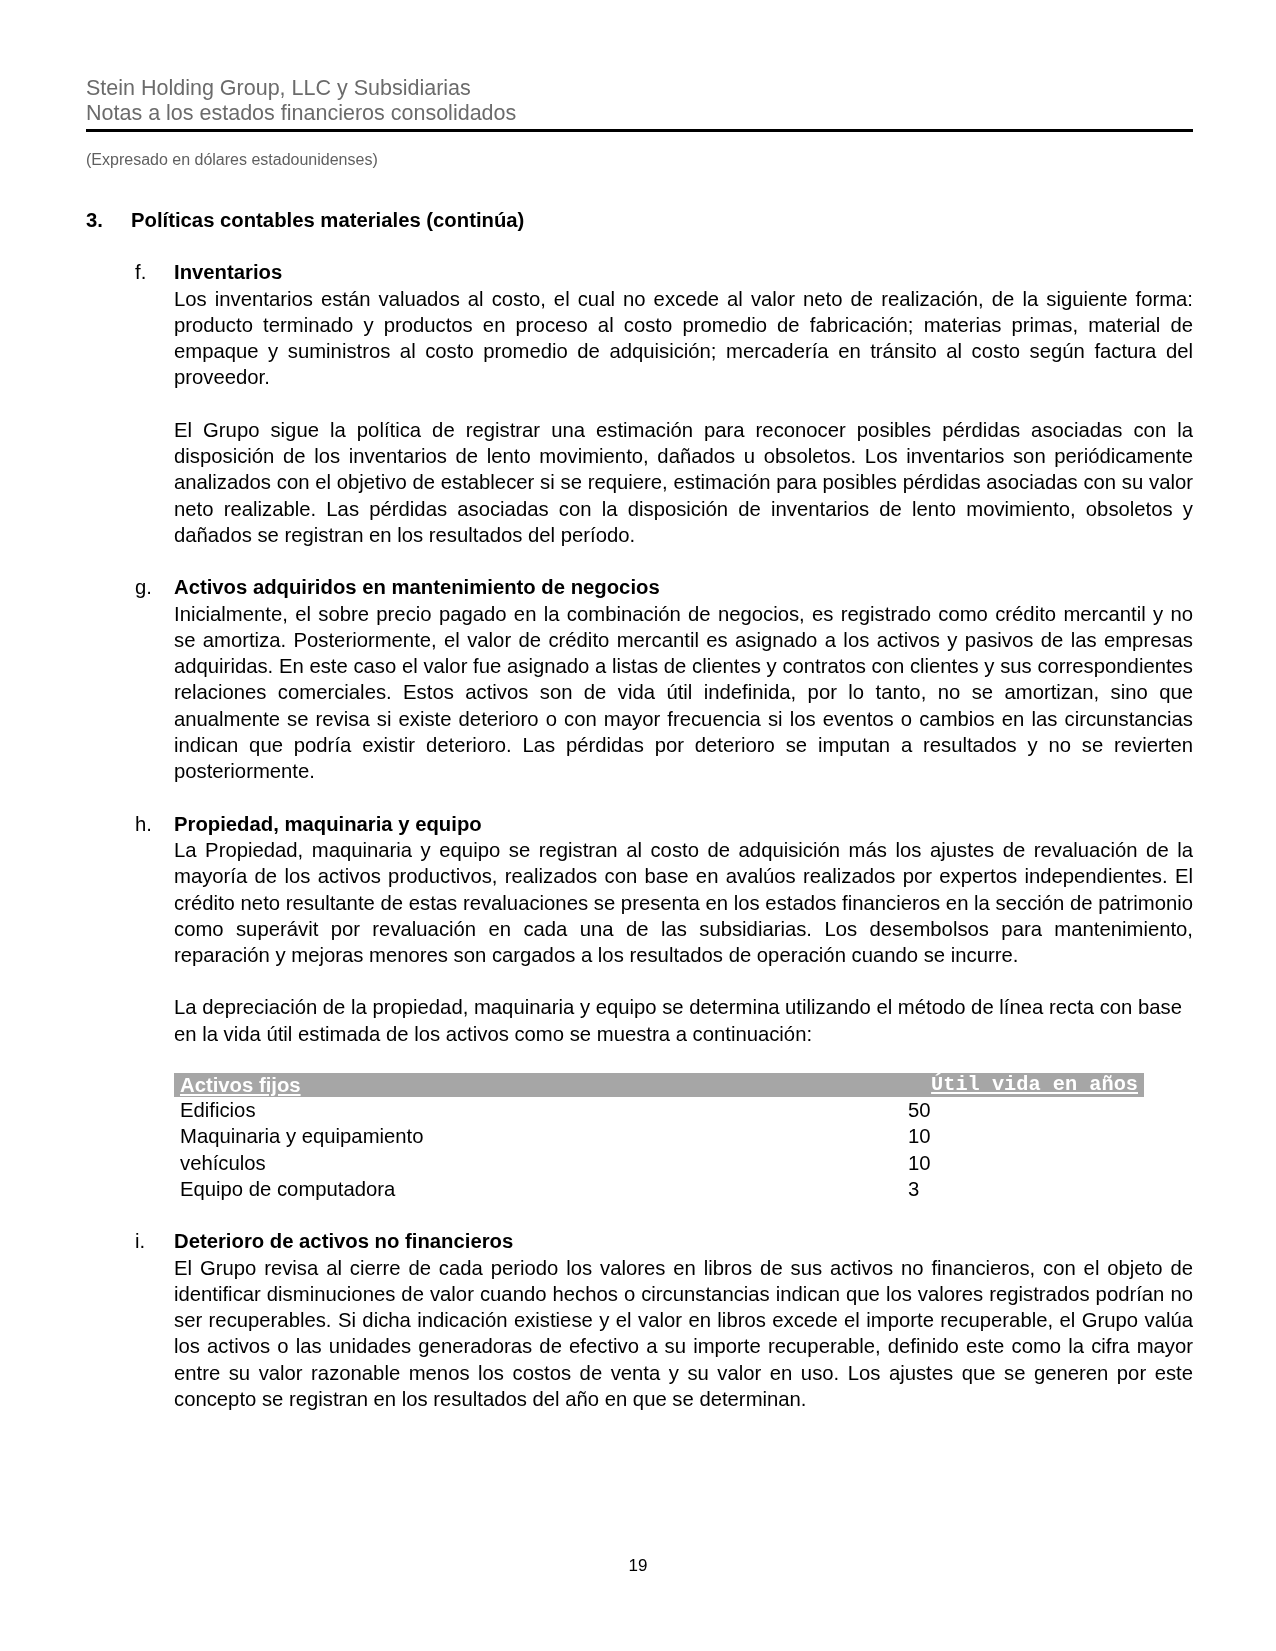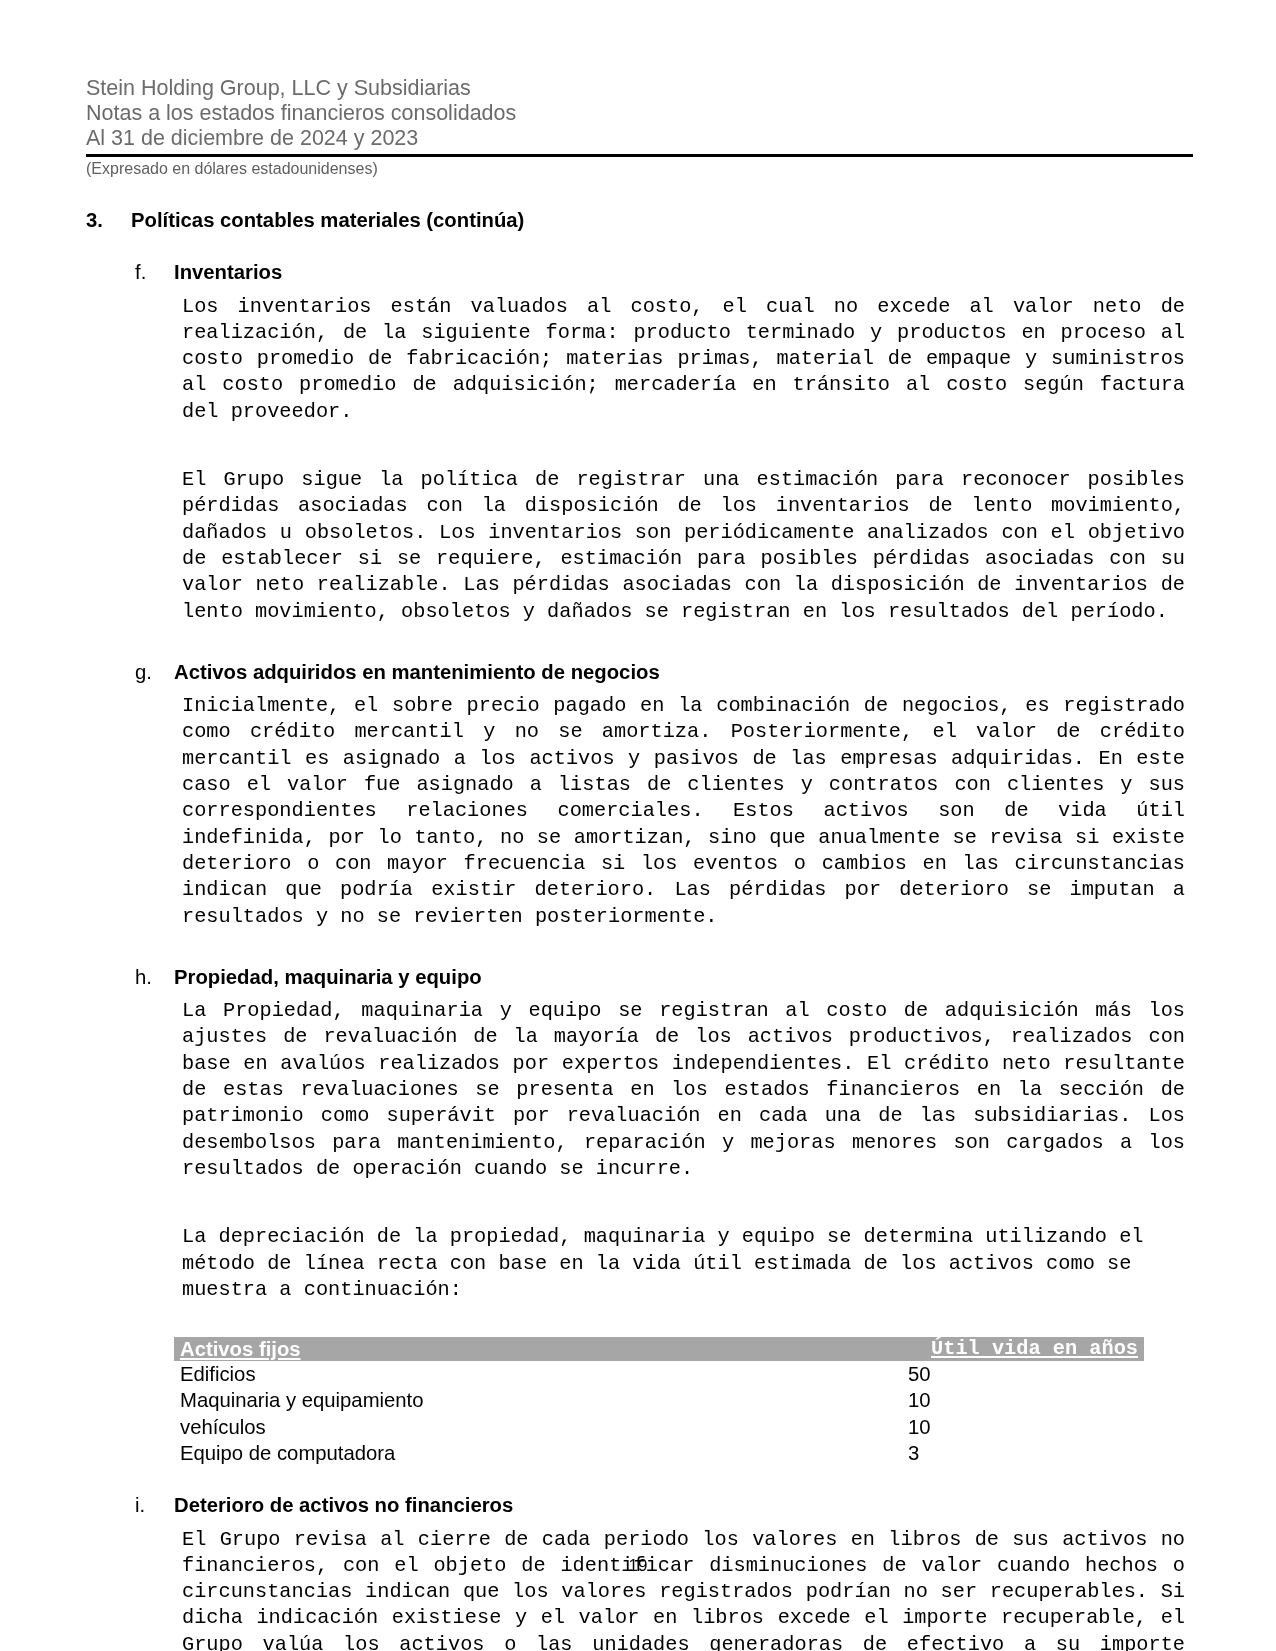--- a/index.html
+++ b/index.html
@@ -1,50 +1,49 @@
 <!DOCTYPE html>
 <html><head>
 <meta charset="utf-8">
 <style>
   html, body { margin:0; padding:0; background:#ffffff; }
   body { width:1276px; height:1651px; position:relative; overflow:hidden;
          font-family:"Liberation Sans", sans-serif; color:#000; }
   .header { position:absolute; left:86px; top:76px; width:1107px; }
   .header .line { font-weight:normal; color:#6b6b6b; font-size:21.5px; line-height:25px; }
   .header .rule { height:3px; background:#000; margin-top:3px; width:1107px; }
-  .header .sub { color:#5f5f5f; font-size:16px; line-height:20px; margin-top:2px; }
+  .header .sub { color:#5f5f5f; font-size:16px; line-height:20px; margin-top:18px; }
 
   .content { position:absolute; left:86px; top:207px; width:1107px; font-size:20.3px; line-height:26.3px; }
   .sec-title { display:flex; font-weight:bold; margin-bottom:26px; }
   .sec-title .num { width:45px; }
   .item { display:flex; margin-left:49px; }
   .item .letter { width:39px; flex:0 0 39px; }
   .item .body { width:1019px; }
   .item .heading { font-weight:bold; }
-  .item p { margin:8px; text-align:justify;font-family:Liberation Mono, monospace; }
+  .item p { margin:0; text-align:justify; }
   .item p.left { text-align:left; }
   .gap { height:26px; }
 
   table.assets { border-collapse:collapse; width:970px; margin-left:0; font-size:20.3px; }
   table.assets th { background:#a6a6a6; color:#ffffff; font-weight:bold; text-decoration:underline;
                     text-align:left; padding:0 6px; line-height:24px; }
   table.assets th.r { text-align:right;font-family:Liberation Mono, monospace; }
   table.assets td { padding:0 6px; line-height:26.3px; }
   table.assets td.v { text-align:left; width:230px; }
 
   .page-num { position:absolute; top:1556px; left:0; width:1276px; text-align:center;
               color:#000000; font-size:17px; }
 </style>
 </head>
 <body>
 
 <div class="header">
   <div class="line">Stein Holding Group, LLC y Subsidiarias</div>
   <div class="line">Notas a los estados financieros consolidados</div>
-  <div class="line">Al 31 de diciembre de 2024 y 2023</div>
   <div class="rule"></div>
   <div class="sub">(Expresado en dólares estadounidenses)</div>
 </div>
 
 <div class="content">
   <div class="sec-title">
     <span class="num">3.</span>
     <span>Políticas contables materiales (continúa)</span>
   </div>
 

